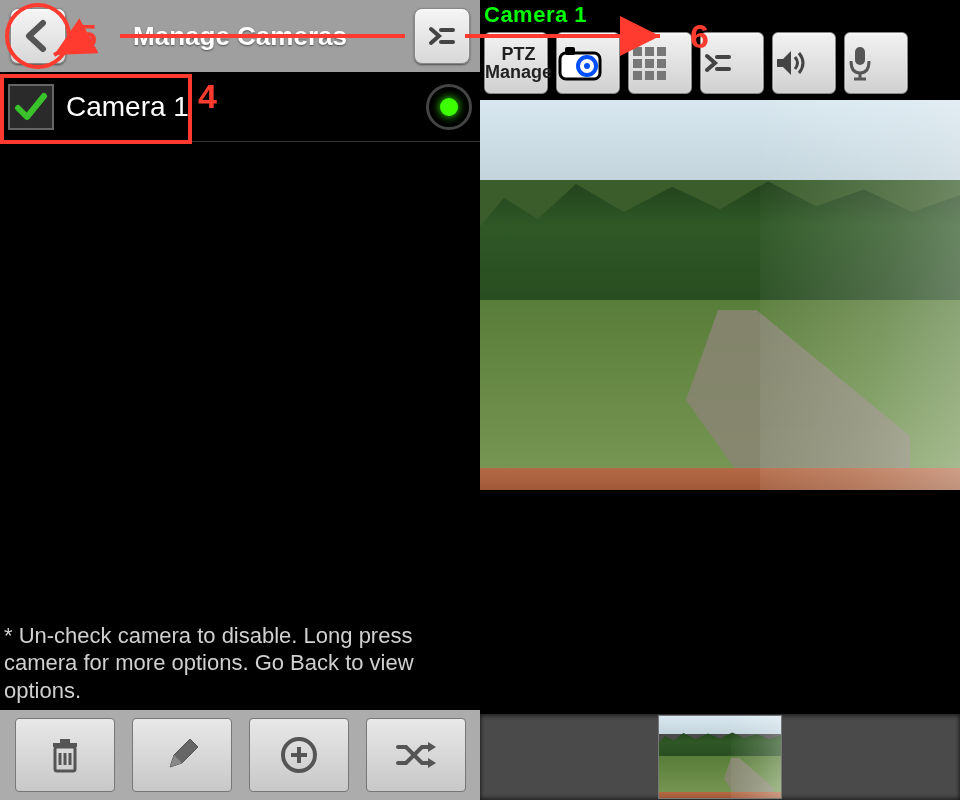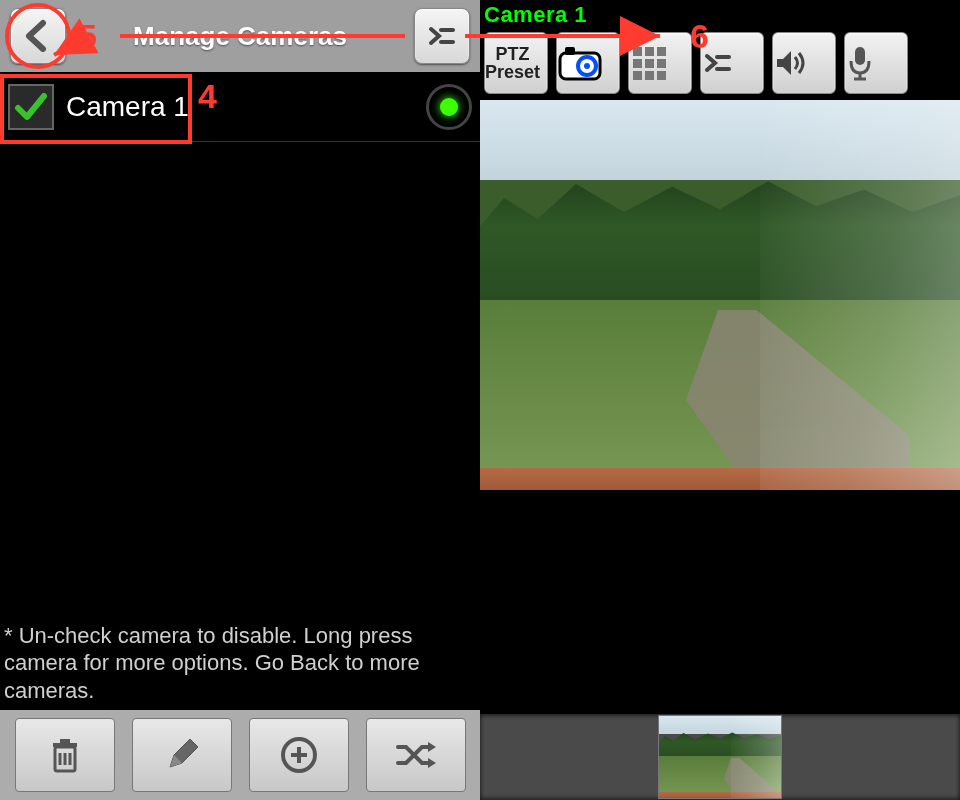--- a/index.html
+++ b/index.html
@@ -167,21 +167,21 @@
         <svg width="34" height="34" viewBox="0 0 34 34">
           <path d="M4 18 L13 27 L30 6" fill="none" stroke="#39c22b" stroke-width="6" stroke-linecap="round" stroke-linejoin="round"></path>
         </svg>
       </div>
       <div class="camera-label">Camera 1</div>
       <div class="rec-dot-wrap">
         <div class="rec-dot"></div>
       </div>
     </div>
 
-    <div class="instruction">* Un-check camera to disable. Long press camera for more options. Go Back to more cameras.</div>
+    <div class="instruction">* Un-check camera to disable. Long press camera for more options. Go Back to view options.</div>
 
     <div class="left-bottom-bar">
       <div class="bottom-btn">
         <svg width="44" height="44" viewBox="0 0 44 44">
           <rect x="12" y="14" width="20" height="24" rx="2" fill="none" stroke="#555" stroke-width="3"></rect>
           <line x1="17" y1="20" x2="17" y2="32" stroke="#555" stroke-width="3"></line>
           <line x1="22" y1="20" x2="22" y2="32" stroke="#555" stroke-width="3"></line>
           <line x1="27" y1="20" x2="27" y2="32" stroke="#555" stroke-width="3"></line>
           <rect x="10" y="10" width="24" height="4" fill="#555"></rect>
           <rect x="17" y="6" width="10" height="4" fill="#555"></rect>
@@ -214,21 +214,21 @@
   <div class="pane">
 
     <div class="status-block">
       <div class="status-line">Camera 1</div>
     </div>
 
     <div class="right-toolbar">
       <div class="tool-btn ptz">
         <div>
           <div>PTZ</div>
-          <div>Preset</div>
+          <div>Manage</div>
         </div>
       </div>
       <div class="tool-btn">
         <svg width="46" height="40" viewBox="0 0 46 40">
           <rect x="3" y="10" width="40" height="26" rx="6" fill="#fff" stroke="#000" stroke-width="3"></rect>
           <rect x="8" y="4" width="10" height="8" rx="2" fill="#000"></rect>
           <circle cx="30" cy="23" r="9" fill="none" stroke="#0050ff" stroke-width="4"></circle>
           <circle cx="30" cy="23" r="3" fill="#0050ff"></circle>
         </svg>
       </div>

